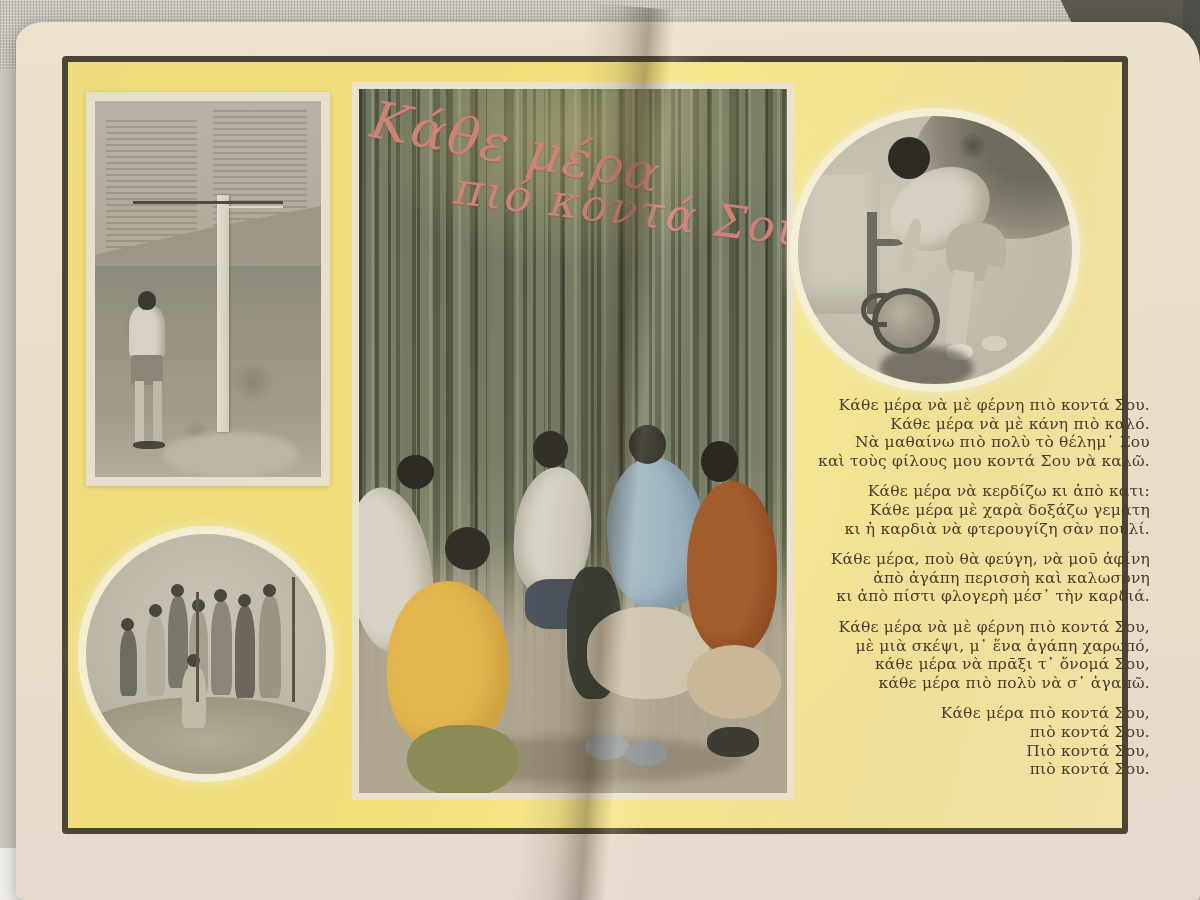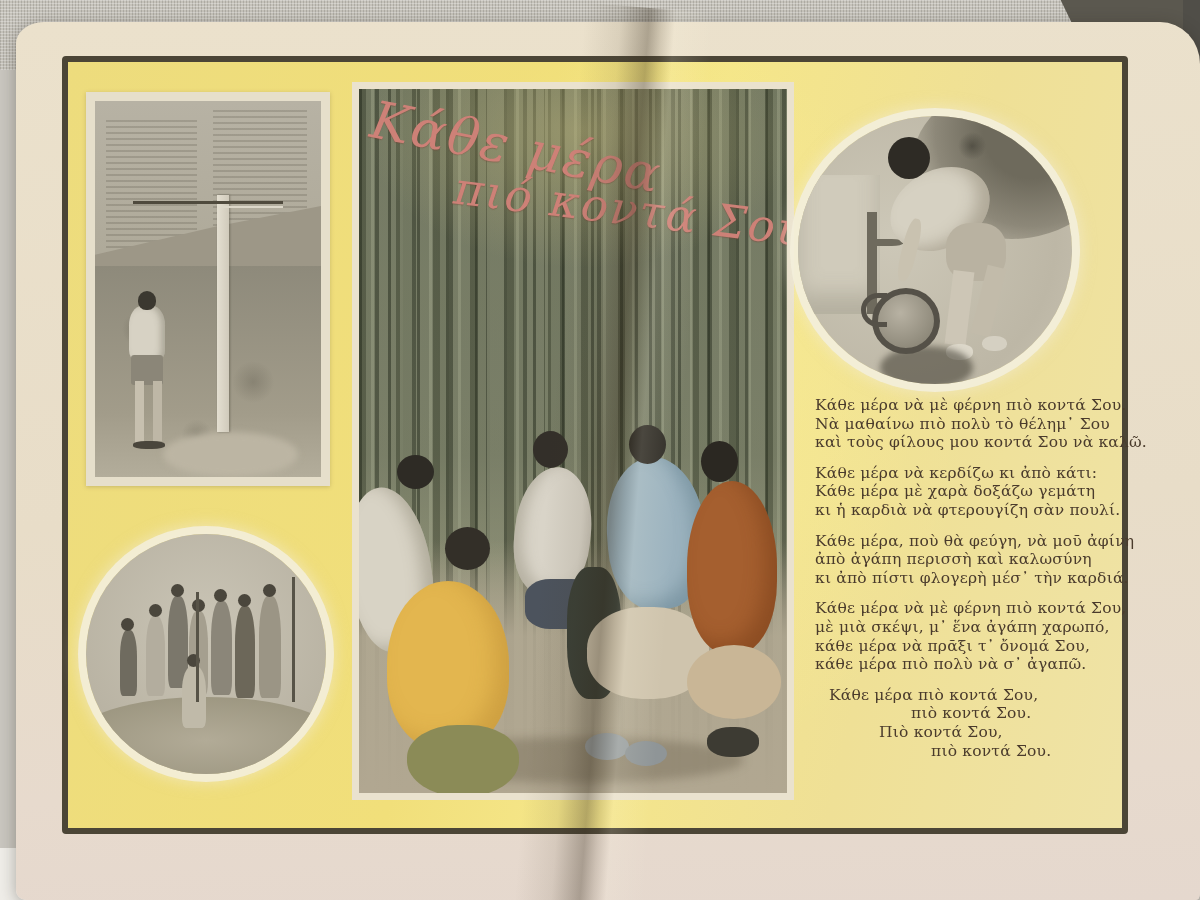--- a/index.html
+++ b/index.html
@@ -151,21 +151,21 @@
     background:radial-gradient(circle at 40% 35%, #b8b2a3, #8e897a 75%);
     border:6px solid #555148;}
   .jug-handle{left:23%;top:66%;width:26px;height:34px;border:5px solid #555148;
     border-right:none;border-radius:20px 0 0 20px;}
   .pump-dark-base{left:30%;top:86%;width:34%;height:16%;background:rgba(60,56,46,.55);
     border-radius:50%;filter:blur(3px);}
 
   
   .poem{left:815px;top:396px;width:335px;color:#4a3b2c;
     font-size:15.5px;line-height:18.6px;letter-spacing:.2px;}
-  .poem .st{position:static;margin-bottom:12px;}
+  .poem .st{position:static;margin-bottom:12px;text-align:right;}
   .poem div{position:static;}
   .rf0{margin-left:14px;}
   .rf1{margin-left:96px;}
   .rf2{margin-left:64px;}
   .rf3{margin-left:116px;}
 
   
   .fold{left:585px;top:8px;width:130px;height:900px;transform:rotate(4.5deg);
     transform-origin:50% 0;
     background:linear-gradient(90deg, rgba(70,60,40,0), rgba(70,60,40,.10) 28%,
@@ -271,20 +271,21 @@
     <div class="pb-shoe1"></div>
     <div class="pb-shoe2"></div>
     <div class="pump-dark-base"></div>
     <div class="jug"></div>
     <div class="jug-handle"></div>
   </div>
 
   <div class="poem">
     <div class="st">
       <div>Κάθε μέρα νὰ μὲ φέρνη πιὸ κοντά Σου.</div>
+      <div>Κάθε μέρα νὰ μὲ κάνη πιὸ καλό.</div>
       <div>Νὰ μαθαίνω πιὸ πολὺ τὸ θέλημ᾽ Σου</div>
       <div>καὶ τοὺς φίλους μου κοντά Σου νὰ καλῶ.</div>
     </div>
     <div class="st">
       <div>Κάθε μέρα νὰ κερδίζω κι ἀπὸ κάτι:</div>
       <div>Κάθε μέρα μὲ χαρὰ δοξάζω γεμάτη</div>
       <div>κι ἡ καρδιὰ νὰ φτερουγίζη σὰν πουλί.</div>
     </div>
     <div class="st">
       <div>Κάθε μέρα, ποὺ θὰ φεύγη, νὰ μοῦ ἀφίνη</div>

